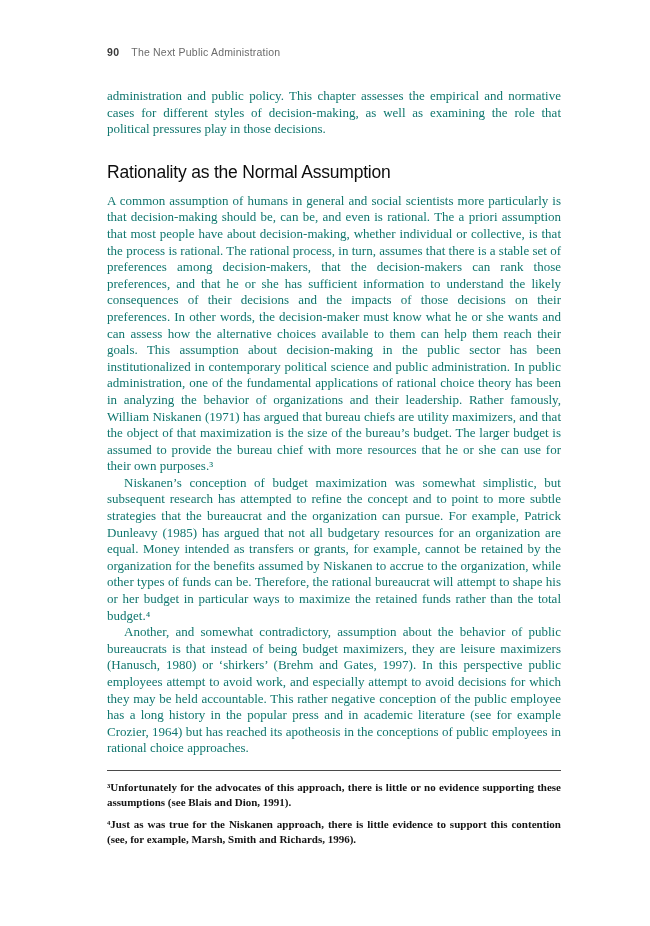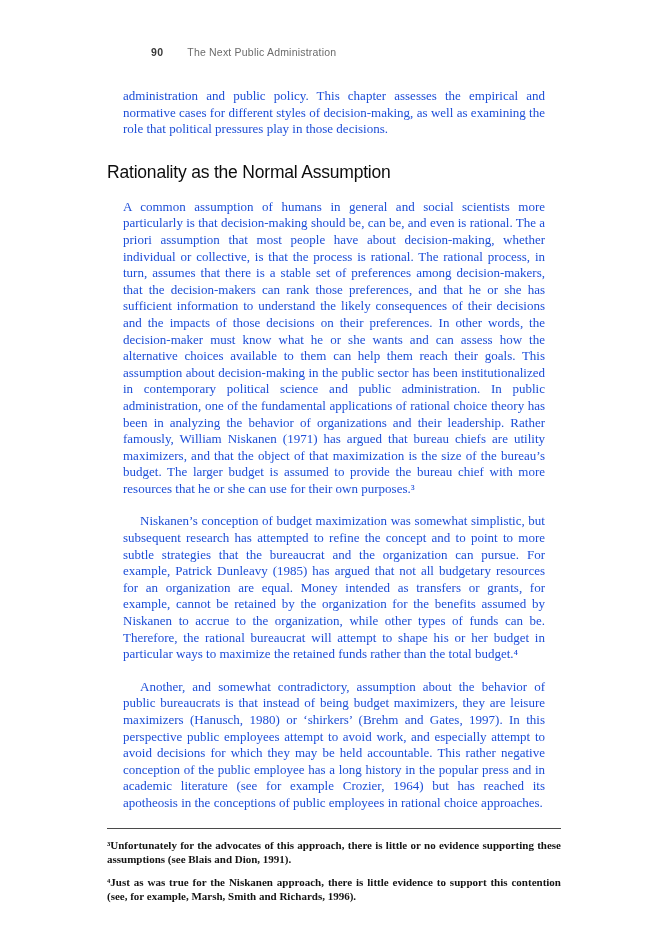--- a/index.html
+++ b/index.html
@@ -21,34 +21,32 @@
     font-family: "Liberation Sans", "DejaVu Sans", sans-serif;
     font-size: 10.5px;
     color: #6b6b6b;
     margin-bottom: 30px;
   }
   .running-head .pagenum {
     font-weight: 700;
     color: #3a3a3a;
     margin-right: 12px;
     letter-spacing: 0.3px;
-    margin-left: 44px;
   }
   .running-head .runtitle {
     color: #6b6b6b;
     letter-spacing: 0.2px;
-    margin-left: 12px;
   }
   main p.body-par {
     font-family: "Liberation Serif", "DejaVu Serif", serif;
     font-size: 13px;
     line-height: 16.6px;
     text-align: justify;
-    margin: 16px;
-    color: #1d4ed8;
+    margin: 0;
+    color: #0f766e;
     hyphens: auto;
     -webkit-hyphens: auto;
   }
   main p.body-par.indent {
     text-indent: 17px;
   }
   .section-heading {
     font-family: "Liberation Sans", "DejaVu Sans", sans-serif;
     font-size: 17.5px;
     font-weight: 400;

